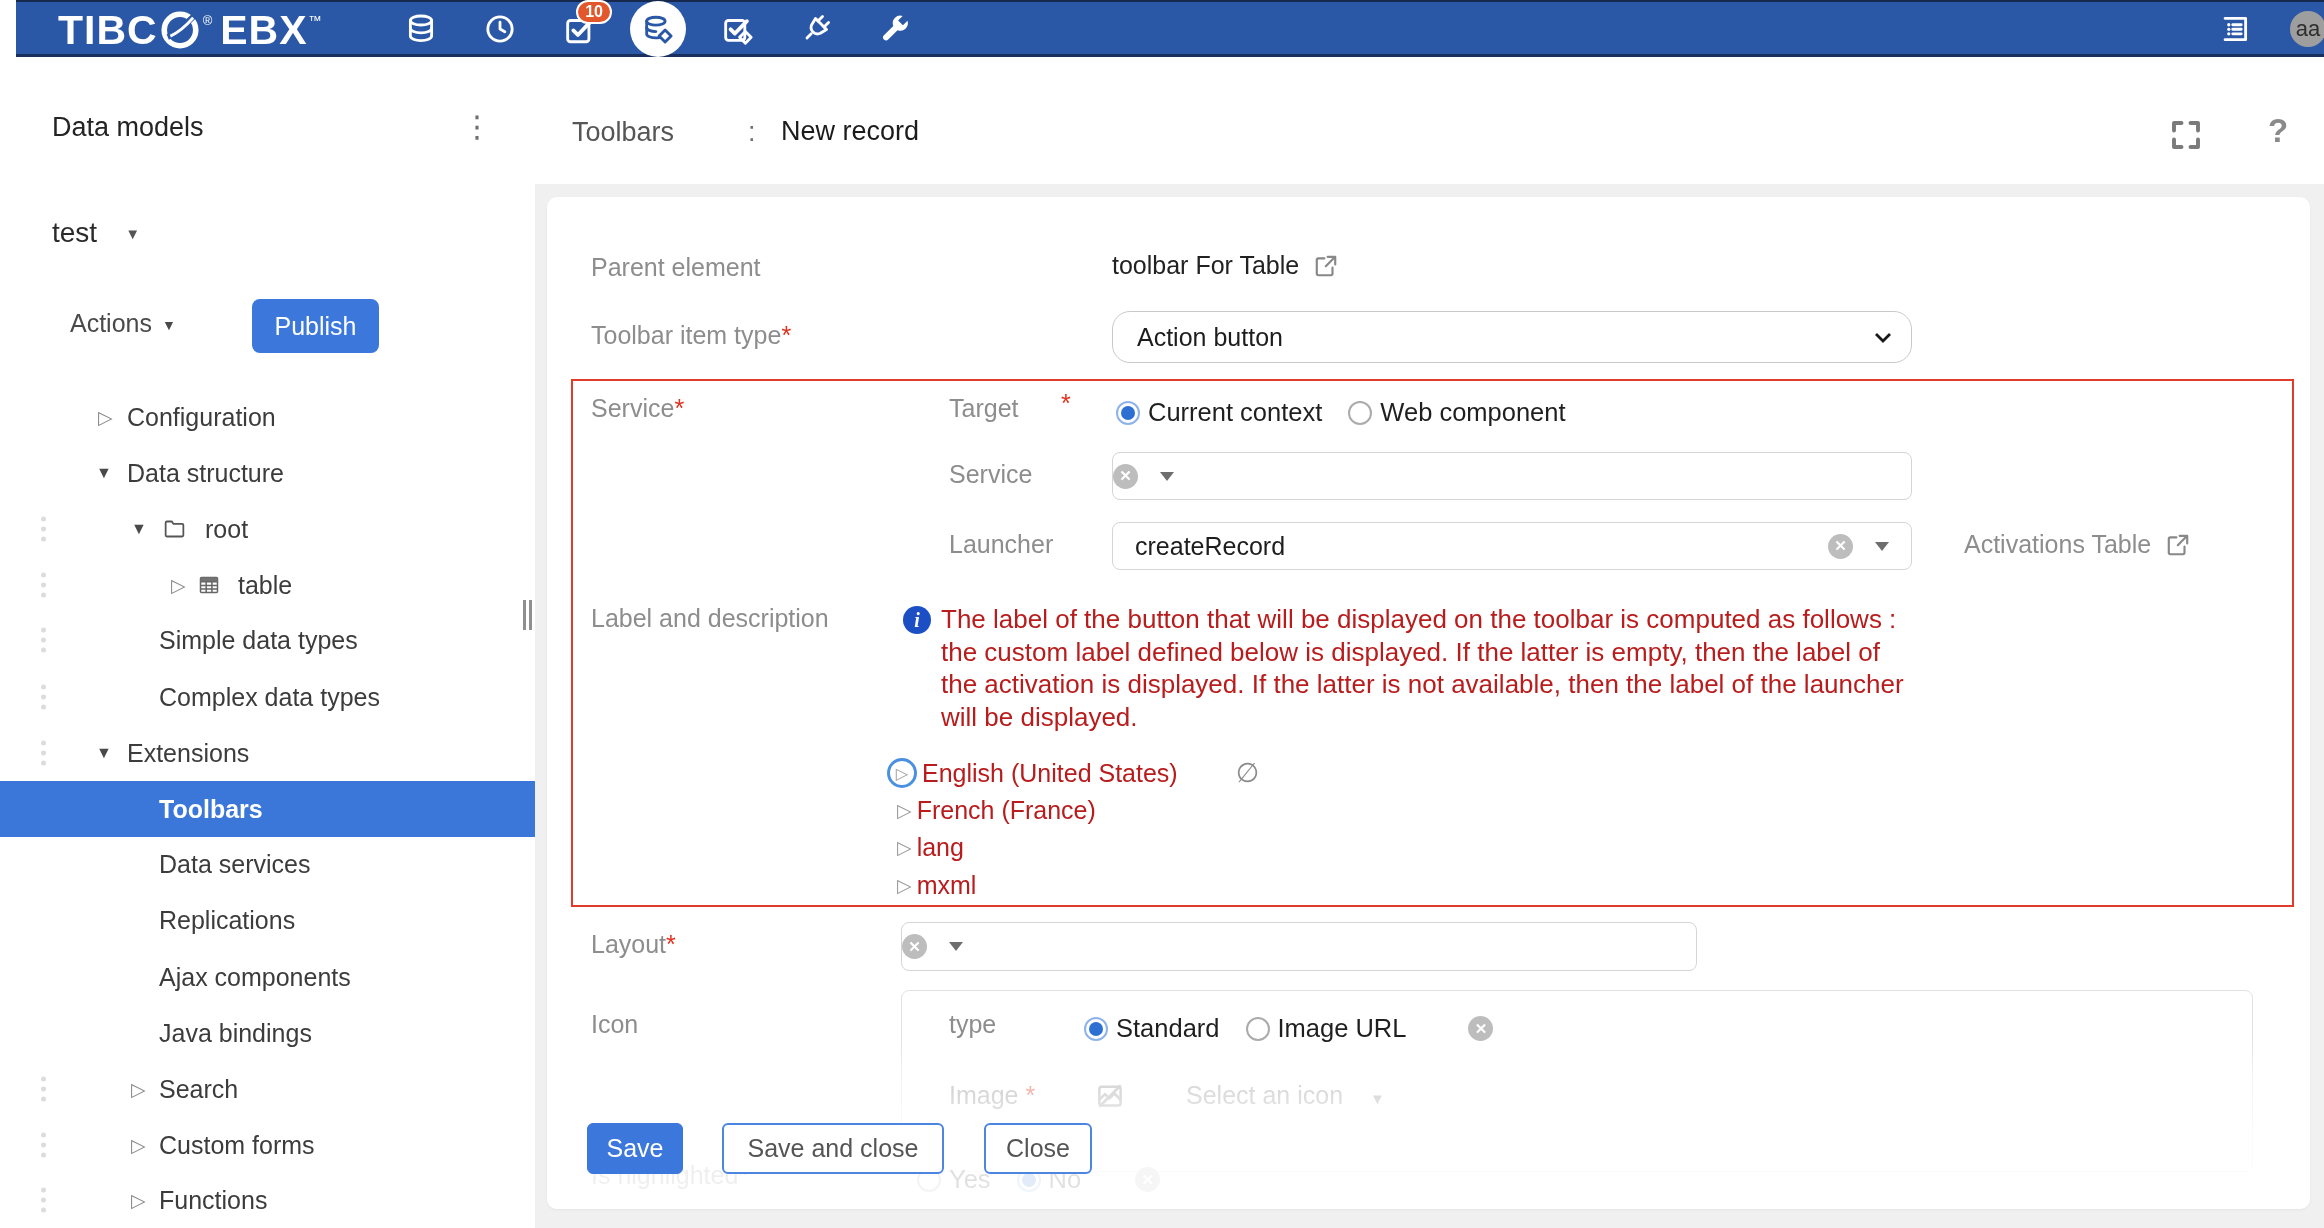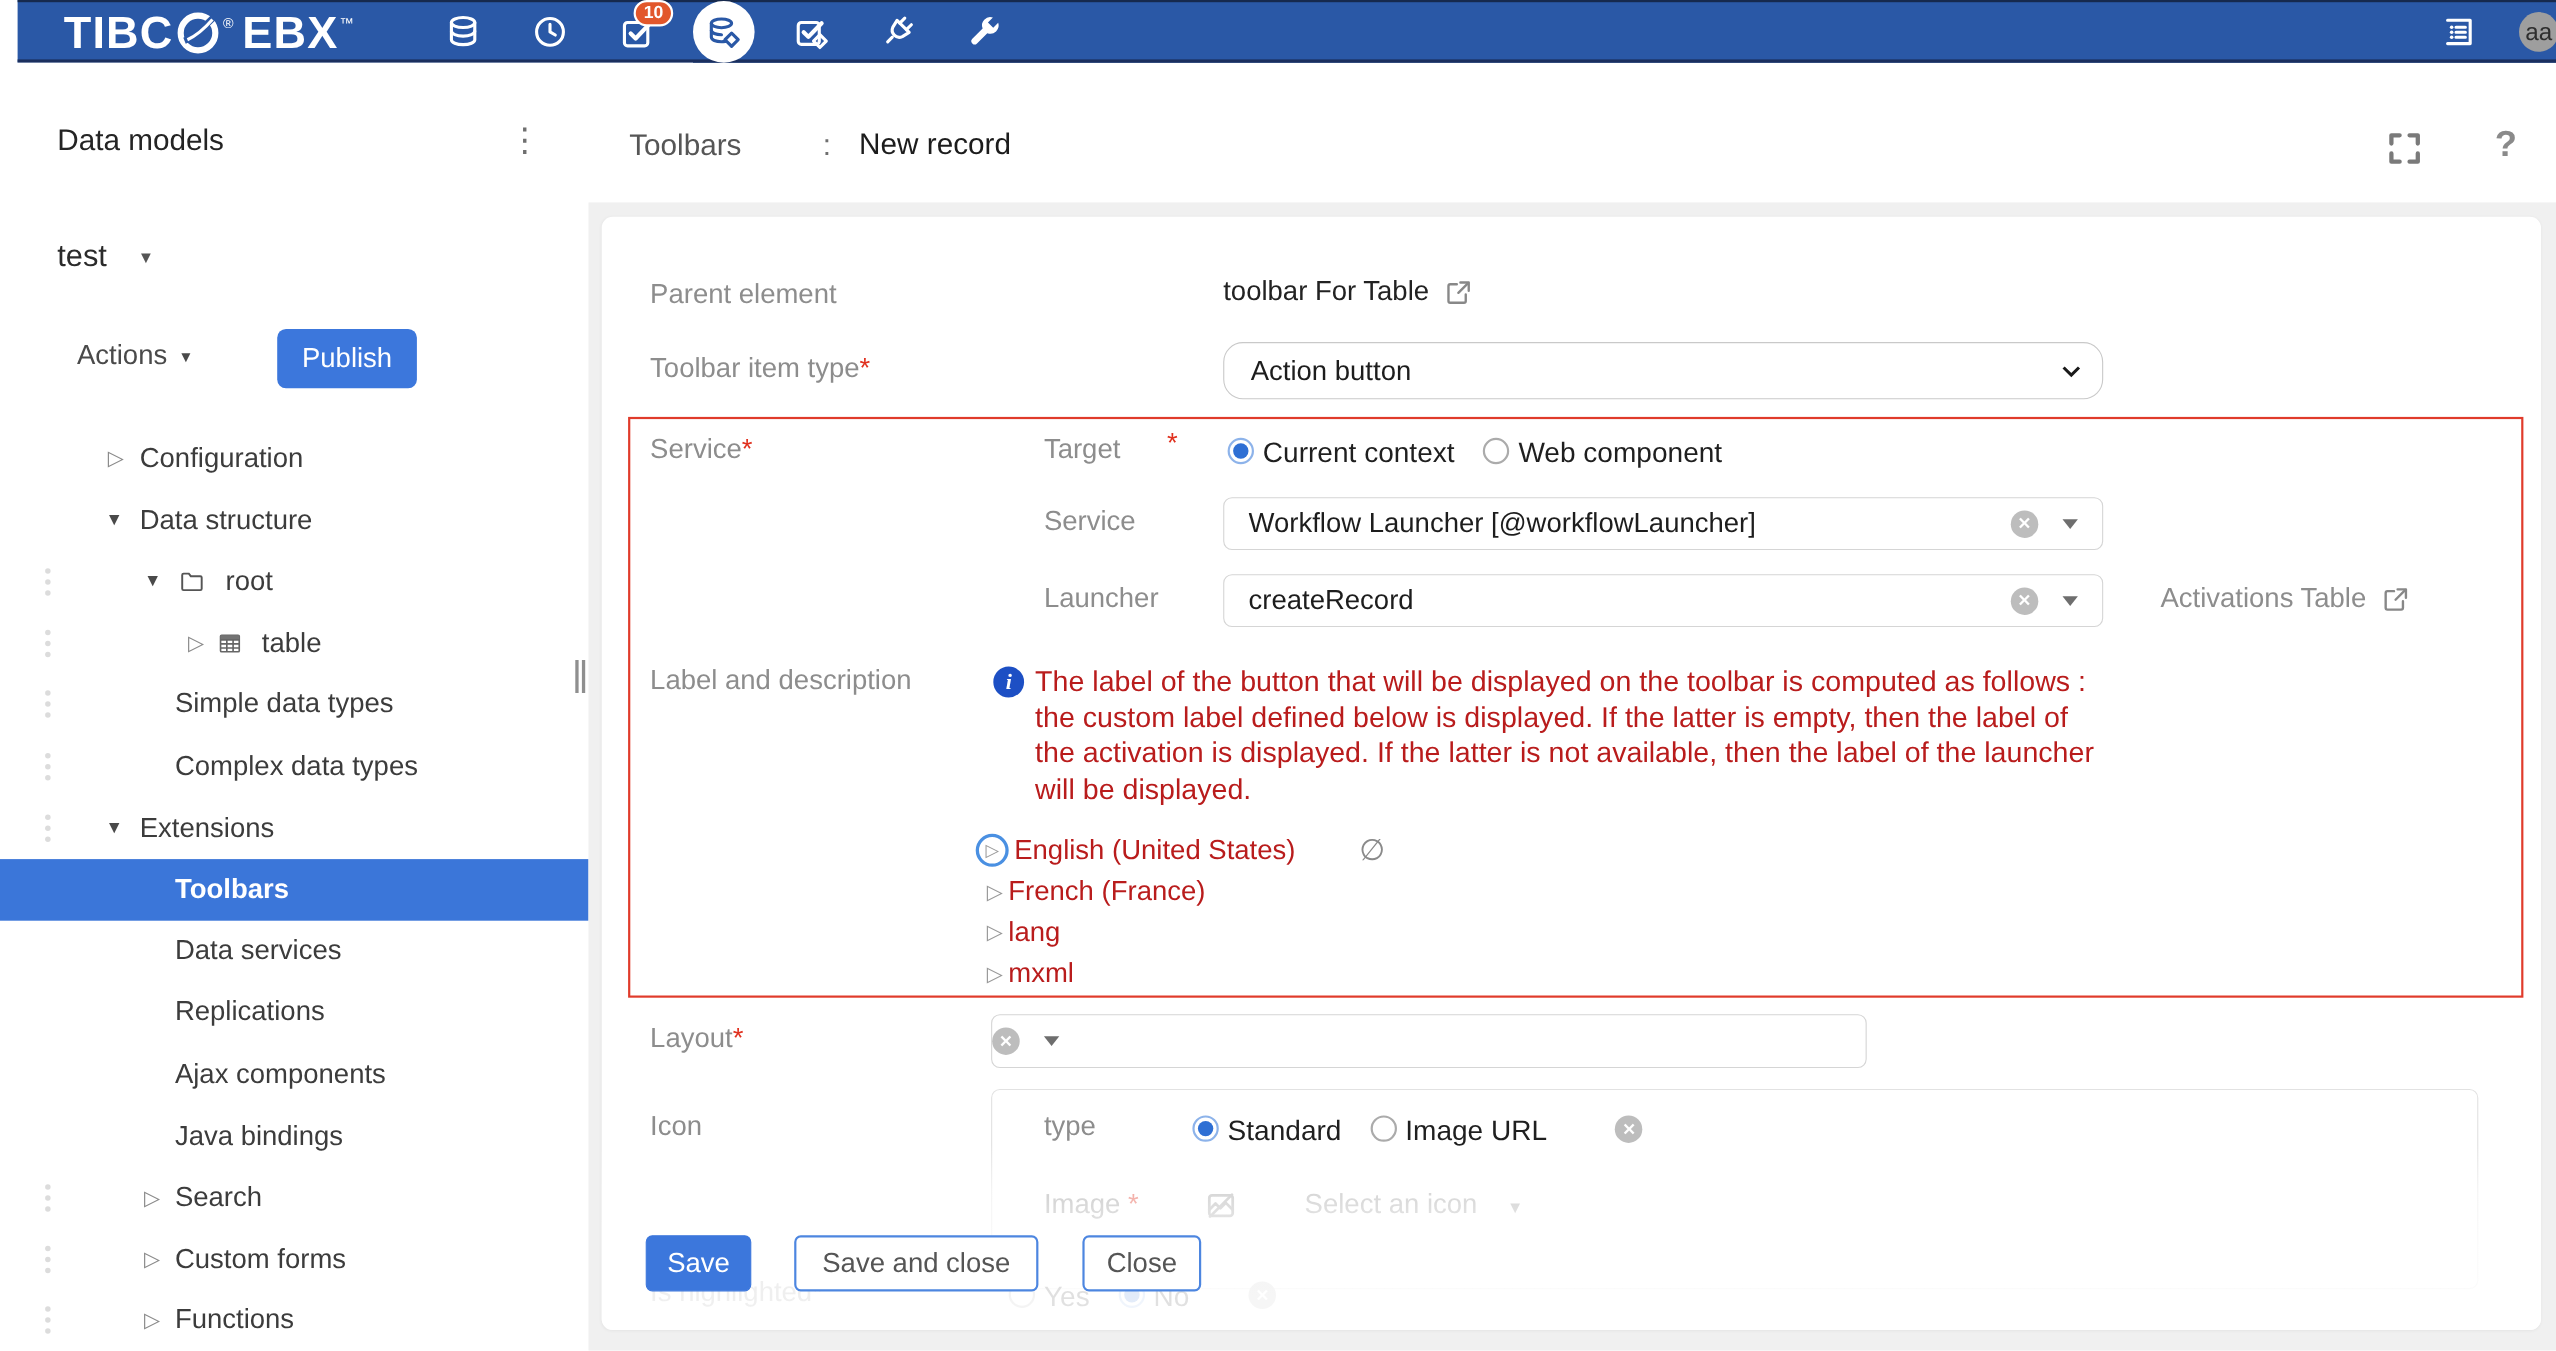--- a/index.html
+++ b/index.html
@@ -66,21 +66,21 @@
   .clear{width:25px;height:25px;border-radius:50%;background:#bdbdbd;color:#fff;font-size:15px;font-weight:bold;
          display:flex;align-items:center;justify-content:center;cursor:pointer;flex:none;}
   .caret{width:0;height:0;border-left:7px solid transparent;border-right:7px solid transparent;
          border-top:9px solid #6e6e6e;cursor:pointer;flex:none;}
   #red-rect{position:absolute;left:24px;top:182px;width:1723px;height:528px;border:2.5px solid #e03b2b;
             box-sizing:border-box;pointer-events:none;}
   .radio{width:24px;height:24px;border-radius:50%;border:2px solid #ababab;box-sizing:border-box;background:#fff;
          flex:none;cursor:pointer;position:relative;}
   .radio.sel{border-color:#8db3ea;}
   .radio.sel::after{content:"";position:absolute;left:3px;top:3px;width:14px;height:14px;border-radius:50%;background:#2e6fd4;}
-  .rgroup{position:absolute;display:flex;}
+  .rgroup{position:absolute;display:flex;align-items:center;}
   .rgroup .rlbl{font-size:25.5px;color:#1f1f1f;margin-left:8px;margin-right:26px;cursor:pointer;}
   #info-icon{position:absolute;left:356px;top:409px;width:28px;height:28px;border-radius:50%;background:#1d4fc4;
              color:#fff;display:flex;align-items:center;justify-content:center;
              font-family:"Liberation Serif",serif;font-weight:bold;font-size:20px;font-style:italic;}
   #info-text{position:absolute;left:394px;top:406px;width:978px;font-size:26px;line-height:32.6px;color:#b91c1c;}
   .loc-row{position:absolute;display:flex;align-items:center;cursor:pointer;}
   .loc-row .arr{font-size:19px;color:#999;}
   .loc-row .ring{width:30px;height:30px;border-radius:50%;border:3px solid #4a90e2;display:flex;align-items:center;
                  justify-content:center;box-sizing:border-box;margin-left:-8px;}
   .loc-row .ring .arr{font-size:16px;}
@@ -337,21 +337,20 @@
   <div class="flabel req" style="left:514px;top:192px">*</div>
   <div class="rgroup" style="left:569px;top:201px" id="target-radios">
         <span class="radio sel"></span>
         <span class="rlbl">Current context</span>
         <span class="radio"></span>
         <span class="rlbl">Web component</span>
       </div>
 
   <div class="flabel" style="left:402px;top:263px">Service</div>
   <div class="combobox" style="left:565px;top:255px;width:800px;height:48px">
-    <span class="txt">Workflow Launcher [@workflowLauncher]</span>
     <span class="clear">✕</span>
     <span class="caret" style="margin:0 22px 0 22px"></span>
   </div>
 
   <div class="flabel" style="left:402px;top:333px">Launcher</div>
   <div class="combobox" style="left:565px;top:325px;width:800px;height:48px">
     <span class="txt">createRecord</span>
     <span class="clear">✕</span>
     <span class="caret" style="margin:0 22px 0 22px"></span>
   </div>

